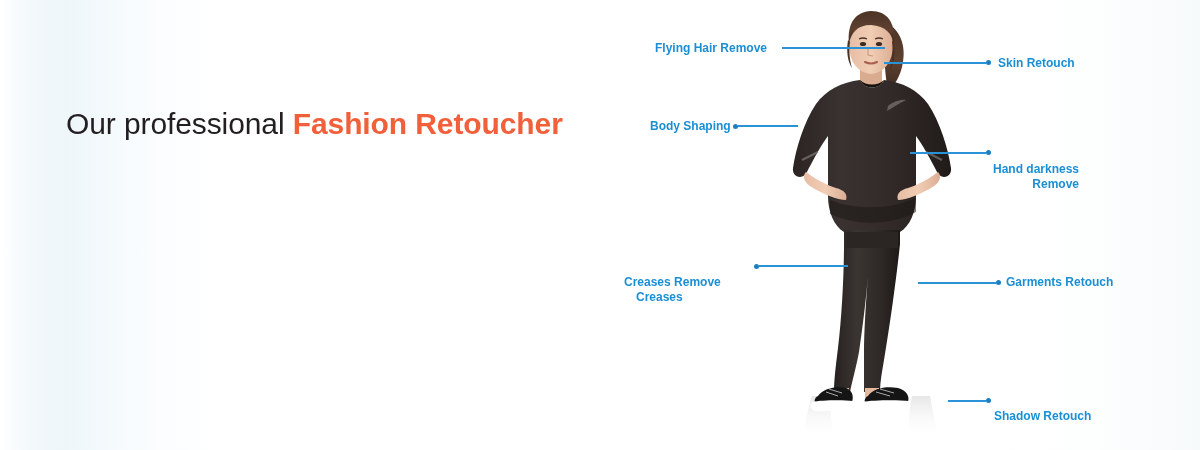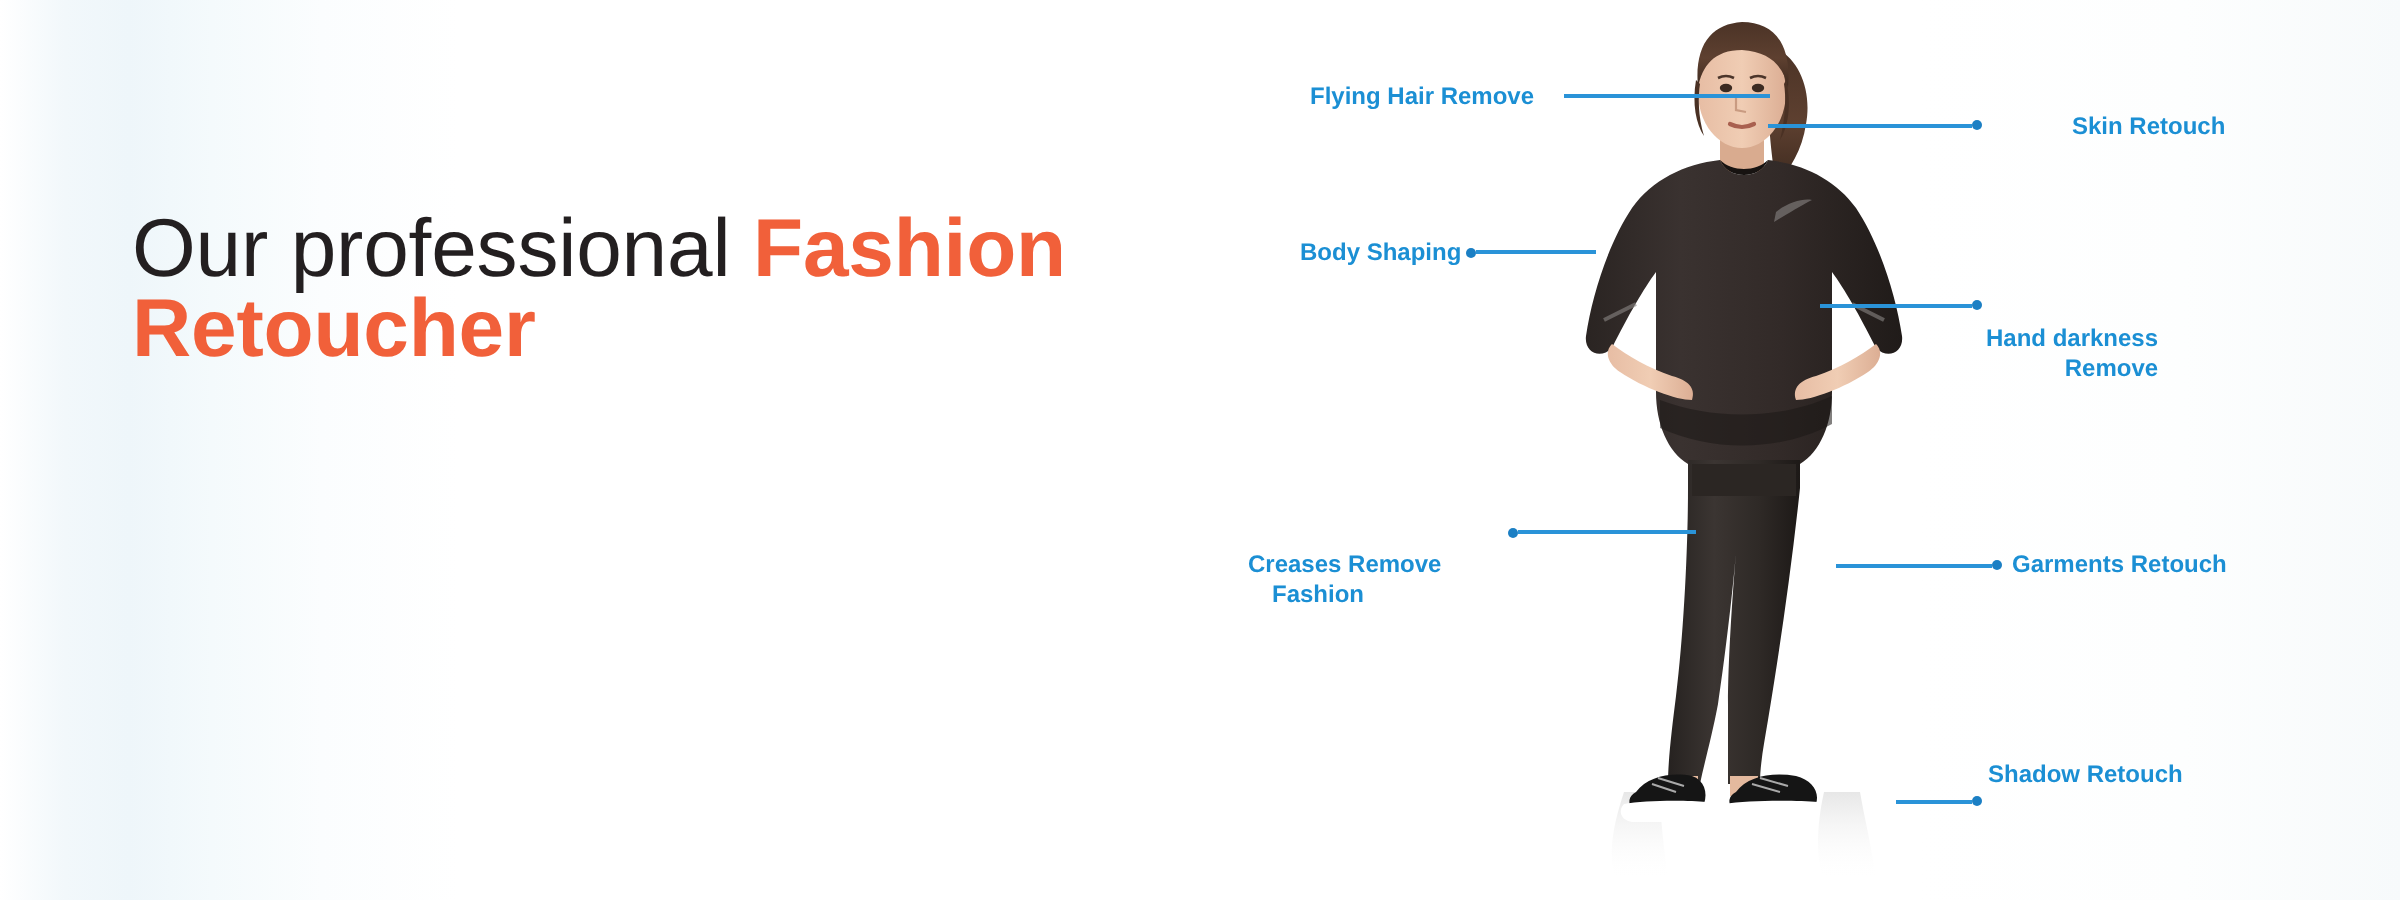--- a/index.html
+++ b/index.html
@@ -31,21 +31,21 @@
     position: absolute; right: 0; top: 0; width: 240px; height: 450px;
     background: linear-gradient(to right, #ffffff 0%, #fdfefe 55%, #f7fafb 100%);
     pointer-events: none;
   }
 
   
   .copy {
     position: absolute;
     left: 66px; top: 104px;
     width: 540px;
-    font-size: 41px;
+    font-size: 30px;
     line-height: 40px;
     color: #231f20;
     letter-spacing: -0.1px;
     font-weight: 400;
   }
   .copy .hl {
     color: #f1603a;
     font-weight: 700;
   }
 
@@ -200,37 +200,37 @@
 
   <div class="callout left" style="left:655px; top:41px;">Flying Hair Remove</div>
   <div class="lead" style="left:782px; top:47px; width:103px;"></div>
 
   <div class="callout left" style="left:650px; top:119px;text-align:center;">Body Shaping</div>
   <div class="dot" style="left:733px; top:124px;"></div>
   <div class="lead" style="left:738px; top:125px; width:60px;"></div>
 
   <div class="callout left" style="left:624px; top:259px;">
     <span>Creases  Remove</span>
-    <span class="l2" style="padding-left:12px;">Fashion</span>
+    <span class="l2" style="padding-left:12px;">Creases</span>
   </div>
   <div class="dot" style="left:754px; top:264px;"></div>
   <div class="lead" style="left:759px; top:265px; width:89px;"></div>
 
   <div class="lead" style="left:884px; top:62px; width:102px;"></div>
   <div class="dot" style="left:986px; top:60px;"></div>
-  <div class="callout right" style="left:1036px; top:56px;">Skin Retouch</div>
+  <div class="callout right" style="left:998px; top:56px;">Skin Retouch</div>
 
   <div class="lead" style="left:910px; top:152px; width:76px;"></div>
   <div class="dot" style="left:986px; top:150px;"></div>
   <div class="callout right" style="left:993px; top:146px;text-align:right;">
     <span>Hand darkness</span>
     <span class="l2" style="padding-left:5px;">Remove</span>
   </div>
 
   <div class="lead" style="left:918px; top:282px; width:78px;"></div>
   <div class="dot" style="left:996px; top:280px;"></div>
   <div class="callout right" style="left:1006px; top:275px;">Garments Retouch</div>
 
   <div class="lead" style="left:948px; top:400px; width:38px;"></div>
   <div class="dot" style="left:986px; top:398px;"></div>
-  <div class="callout right" style="left:994px; top:380px;">Shadow Retouch</div>
+  <div class="callout right" style="left:994px; top:409px;">Shadow Retouch</div>
 
 </div>
 
 </body></html>

